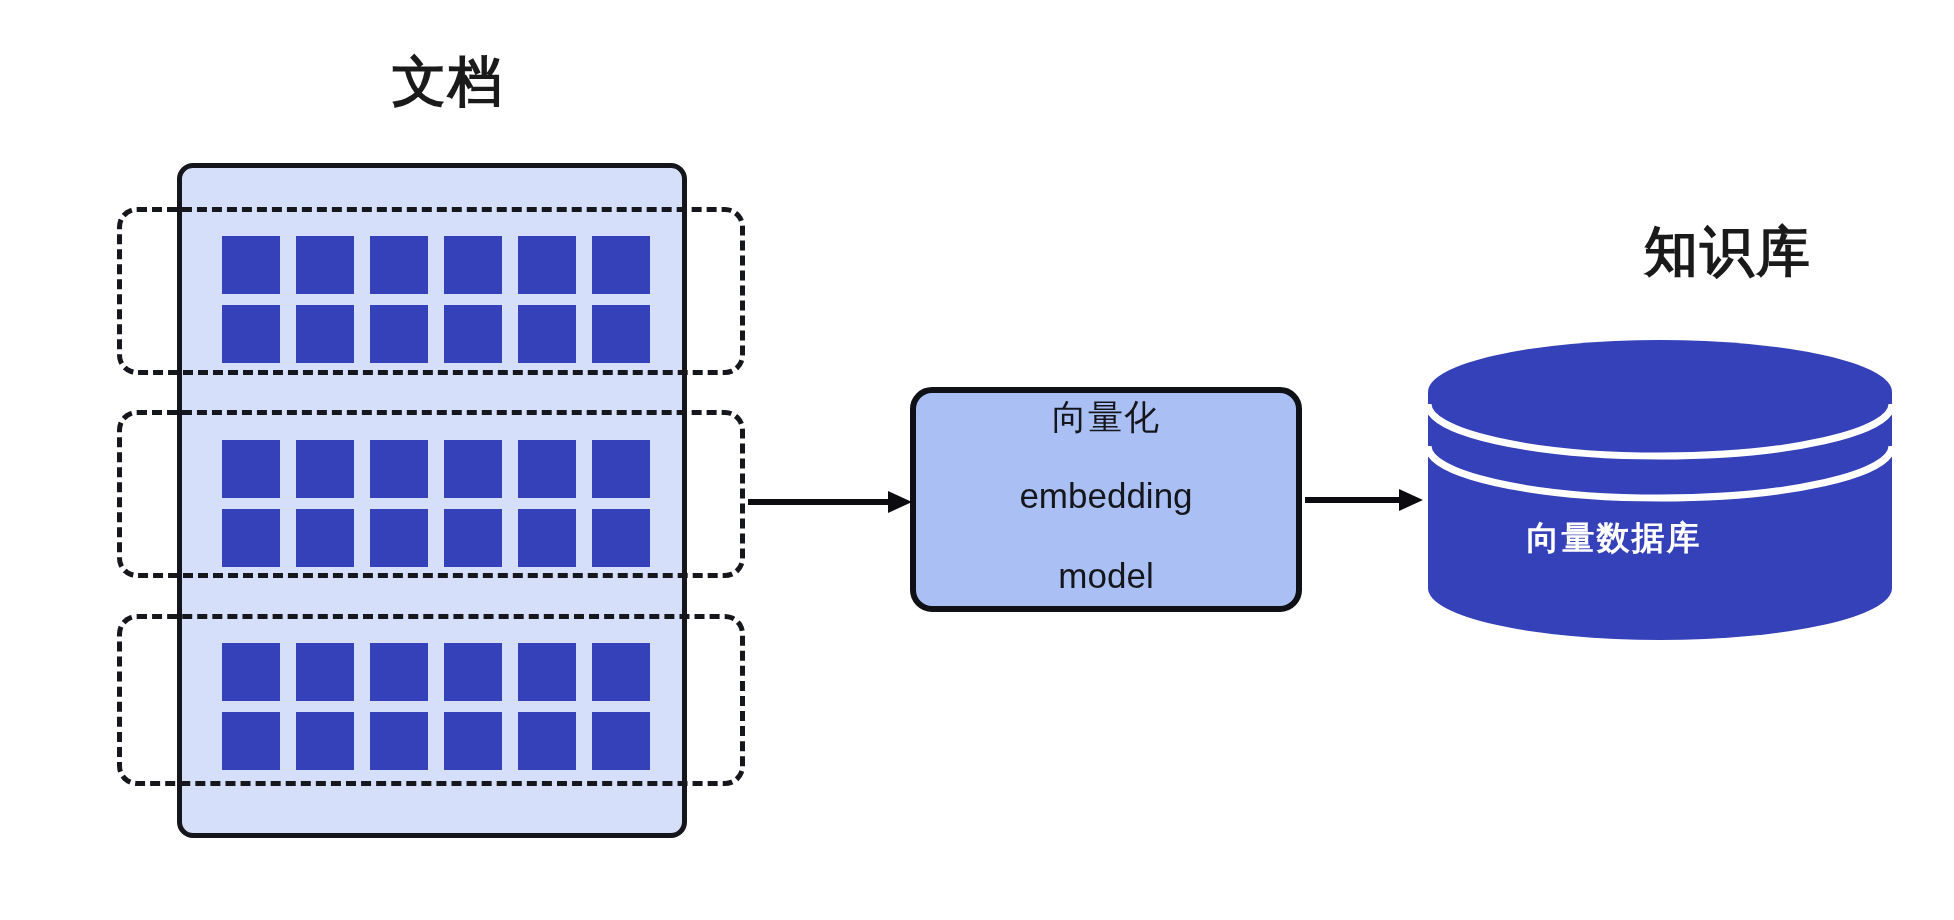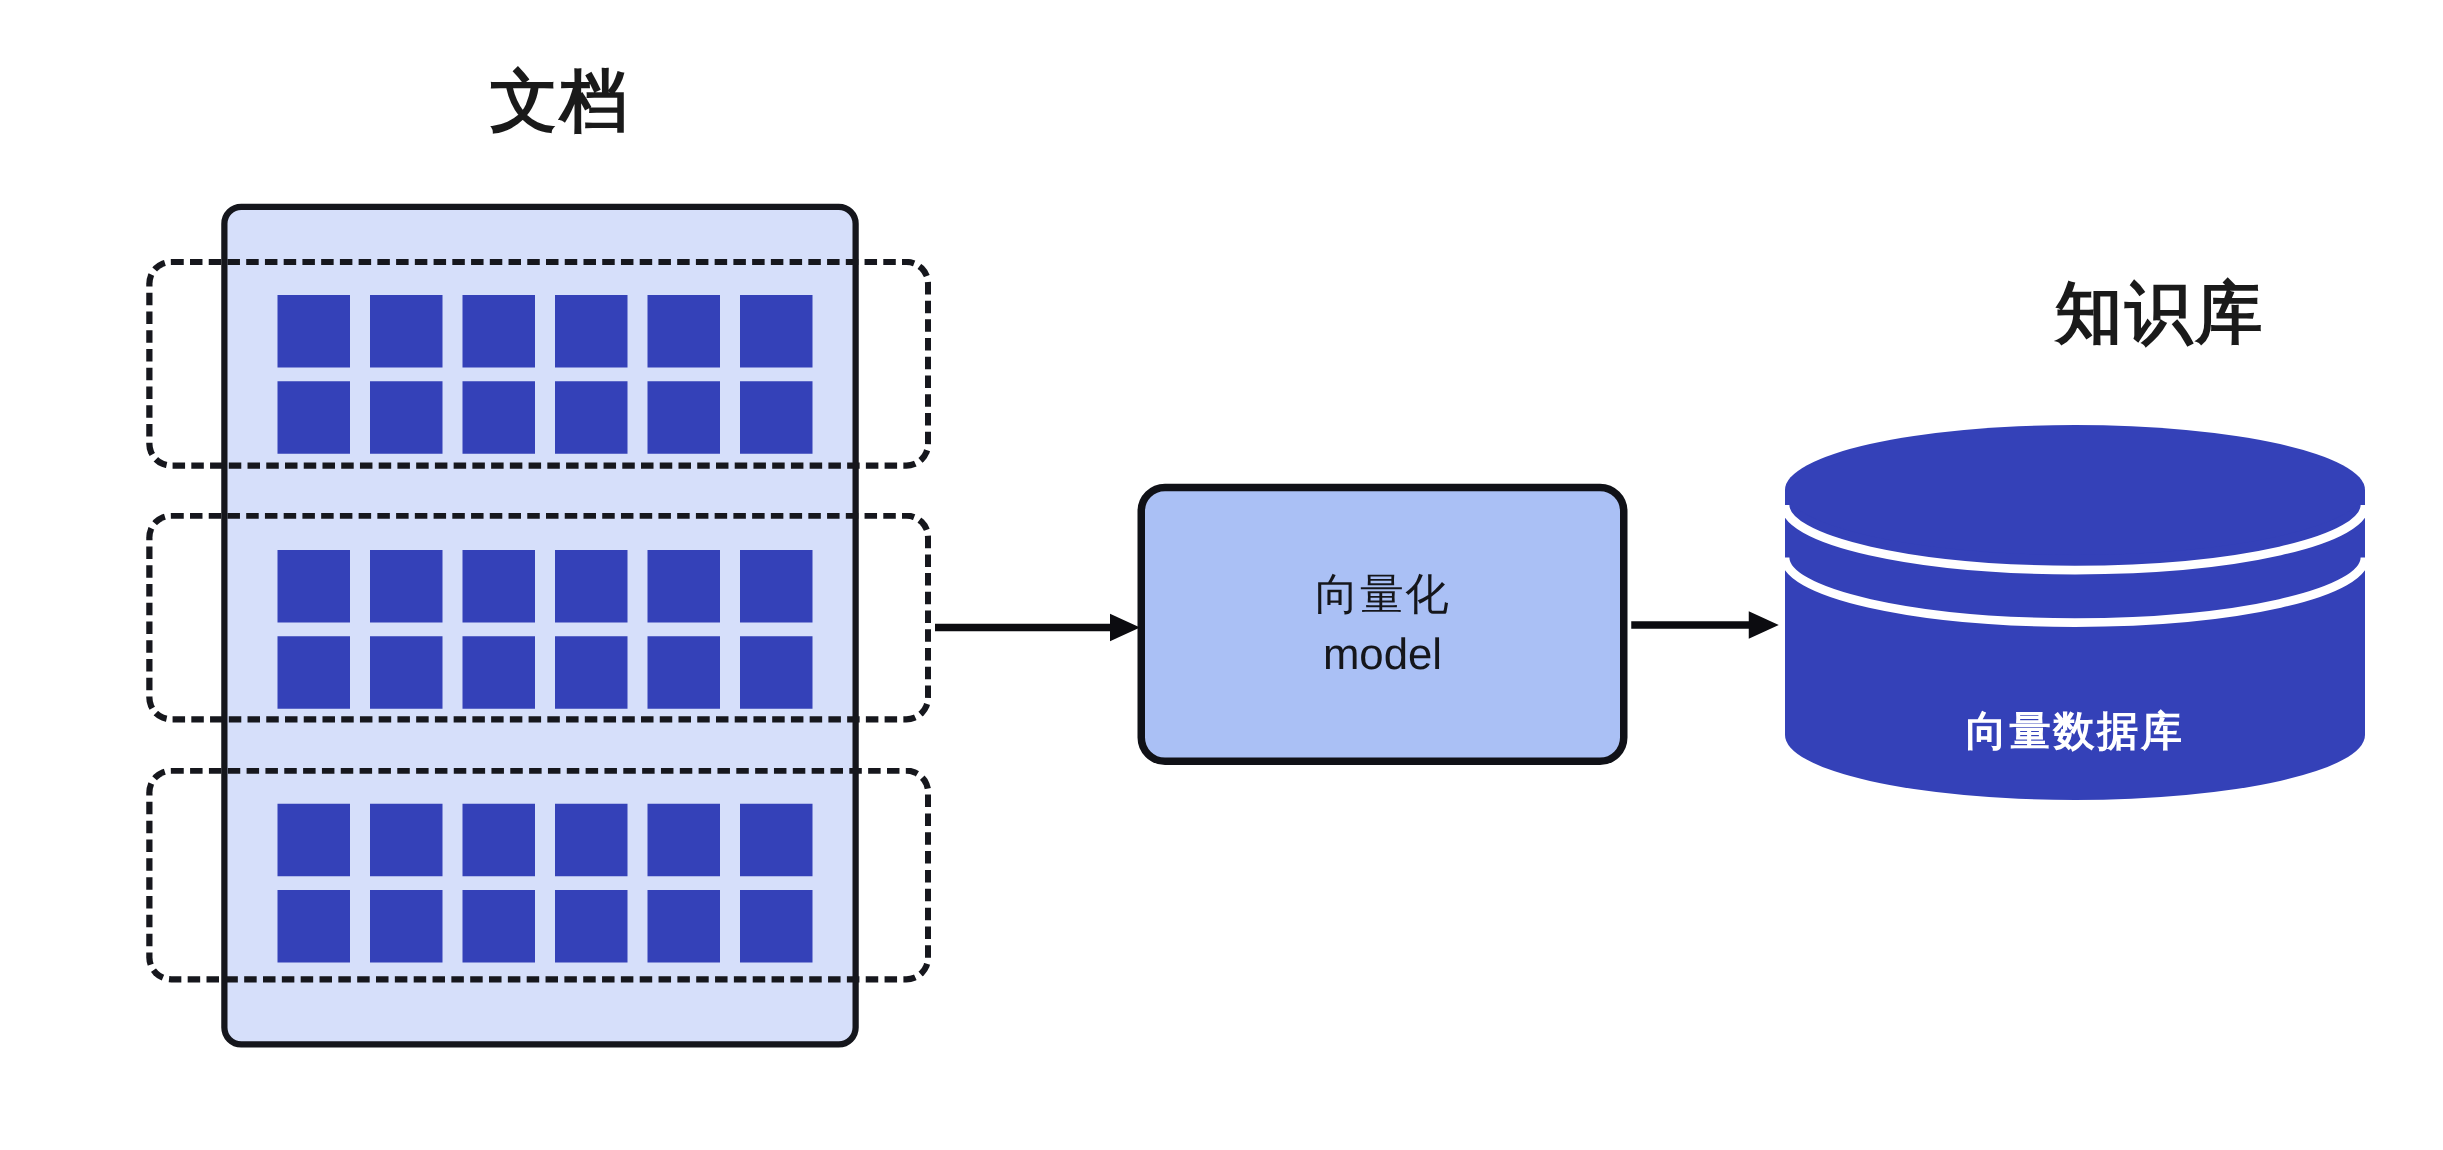--- a/index.html
+++ b/index.html
@@ -130,22 +130,22 @@
     top: 387px;
     width: 392px;
     height: 225px;
     background: #aac0f5;
     border: 6px solid #101117;
     border-radius: 22px;
     box-sizing: border-box;
     display: flex;
     flex-direction: column;
     align-items: center;
-    justify-content: center;
     z-index: 3;
+    gap: 32px;
   }
   #embedding-box .line {
     font-size: 35px;
     color: #15161b;
     line-height: 1.35;
     white-space: nowrap;
     text-align: center;
   }
   #embedding-box .line.cjk { font-weight: 400; letter-spacing: 1px; }
 
@@ -231,20 +231,21 @@
   <div id="chunk-2" class="chunk-box"></div>
   <div id="chunk-3" class="chunk-box"></div>
 
   <div id="arrow-1" class="arrow">
     <div class="shaft"></div>
     <div class="head"></div>
   </div>
 
   <div id="embedding-box">
     <div class="line cjk">向量化</div>
+    <div class="line">embedding</div>
     <div class="line">model</div>
   </div>
 
   <div id="arrow-2" class="arrow">
     <div class="shaft"></div>
     <div class="head"></div>
   </div>
 
   <div id="kb-title" class="title">知识库</div>
 
@@ -254,15 +255,15 @@
       <path d="M0,52 L0,248 A232,52 0 0 0 464,248 L464,52 Z" fill="#3441b8"></path>
 
       <ellipse cx="232" cy="52" rx="232" ry="52" fill="#3441b8"></ellipse>
 
       <path d="M0,64 A232,52 0 0 0 464,64" fill="none" stroke="#ffffff" stroke-width="7"></path>
 
       <path d="M0,106 A232,52 0 0 0 464,106" fill="none" stroke="#ffffff" stroke-width="7"></path>
     </svg>
   </div>
 
-  <div id="cyl-label" style="left:1428px;margin-top:47px;">向量数据库</div>
+  <div id="cyl-label" style="left:1382px;">向量数据库</div>
 
 </div>
 
 </body></html>

